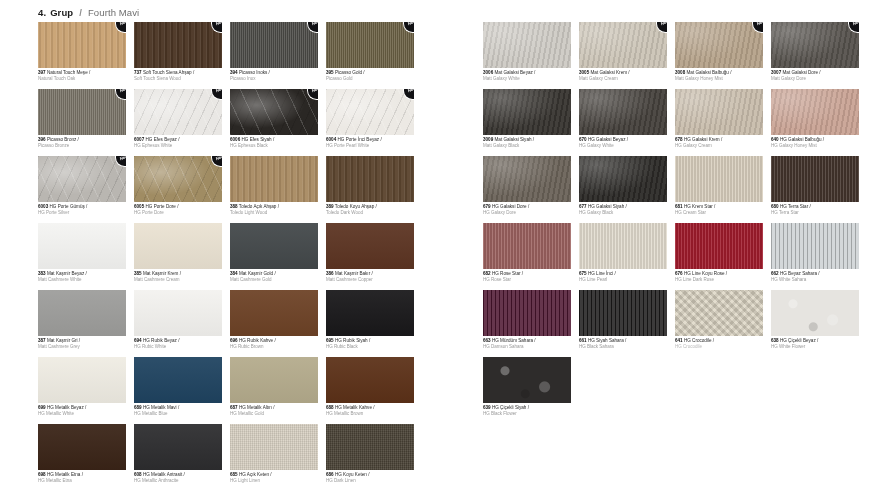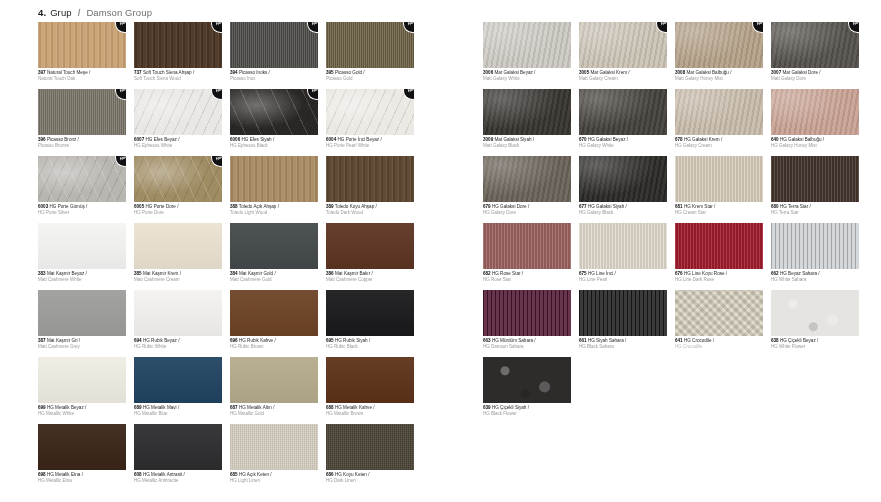--- a/index.html
+++ b/index.html
@@ -10,21 +10,21 @@
   }
   .page{position:relative;width:881px;height:502px;}
 
   
   .header{
     position:absolute;left:38px;top:7px;
     display:flex;align-items:baseline;gap:4px;
     font-size:9.5px;letter-spacing:.1px;white-space:nowrap;
   }
   .header .grp-no{font-weight:bold;color:#1b1b1b;}
-  .header .grp-tr{font-weight:normal;color:#1b1b1b;}
+  .header .grp-tr{font-weight:bold;color:#1b1b1b;}
   .header .grp-sep{color:#8f8f8f;font-weight:bold;margin:0 2px;}
   .header .grp-en{color:#6f6f6f;font-weight:normal;}
 
   
   .col{position:absolute;top:22px;}
   .col-left{left:38px;}
   .col-right{left:483px;}
 
   .row{display:flex;gap:8px;margin-bottom:8px;}
 
@@ -57,21 +57,21 @@
 </style>
 </head>
 <body>
 
 <div class="page">
 
   <div class="header">
     <span class="grp-no">4.</span>
     <span class="grp-tr">Grup</span>
     <span class="grp-sep">/</span>
-    <span class="grp-en">Damson  Group</span>
+    <span class="grp-en">Fourth  Mavi</span>
   </div>
 
   <div class="col col-left" id="col-left">
       <div class="row">
         <div class="cell">
           <div class="swatch" style="background: rgb(201, 162, 115);">
             <div class="tex" style="background-image: repeating-linear-gradient(90deg, rgba(255, 255, 255, 0.1) 0px, rgba(255, 255, 255, 0.1) 1px, rgba(0, 0, 0, 0.08) 1px, rgba(0, 0, 0, 0.08) 3px, rgba(255, 255, 255, 0.04) 3px, rgba(255, 255, 255, 0.04) 6px);"></div>
             <div class="badge">
               <span class="badge-txt">New</span>
             </div>

